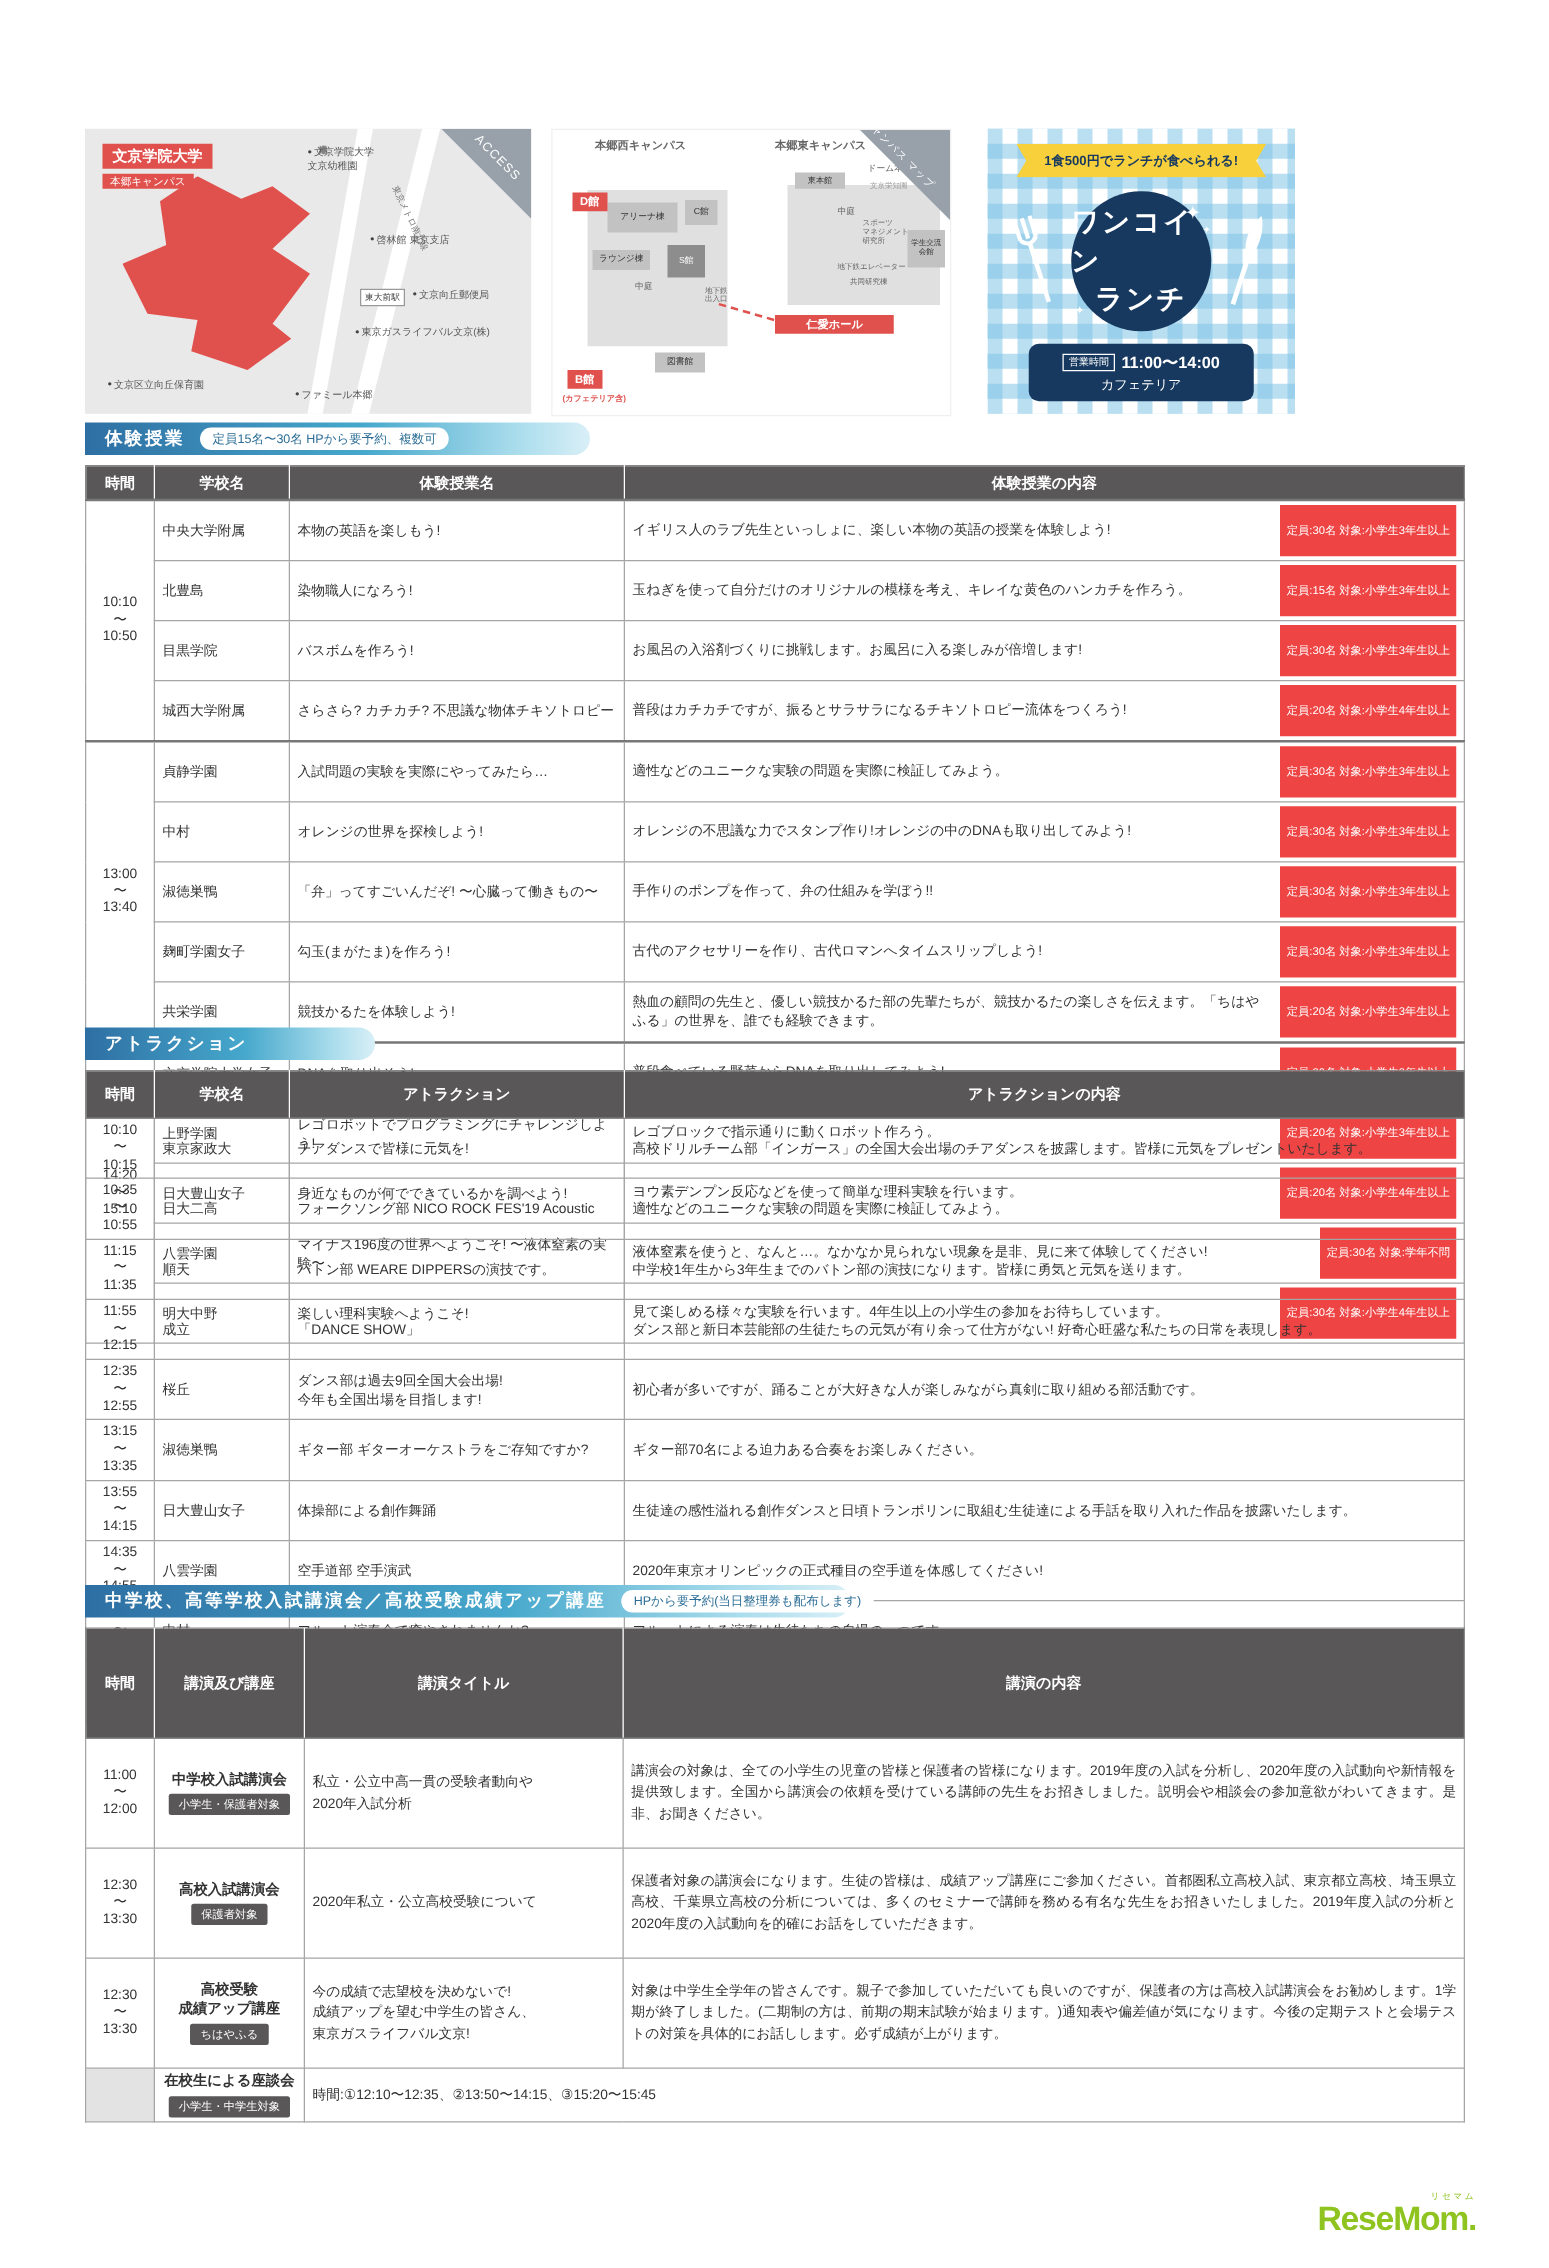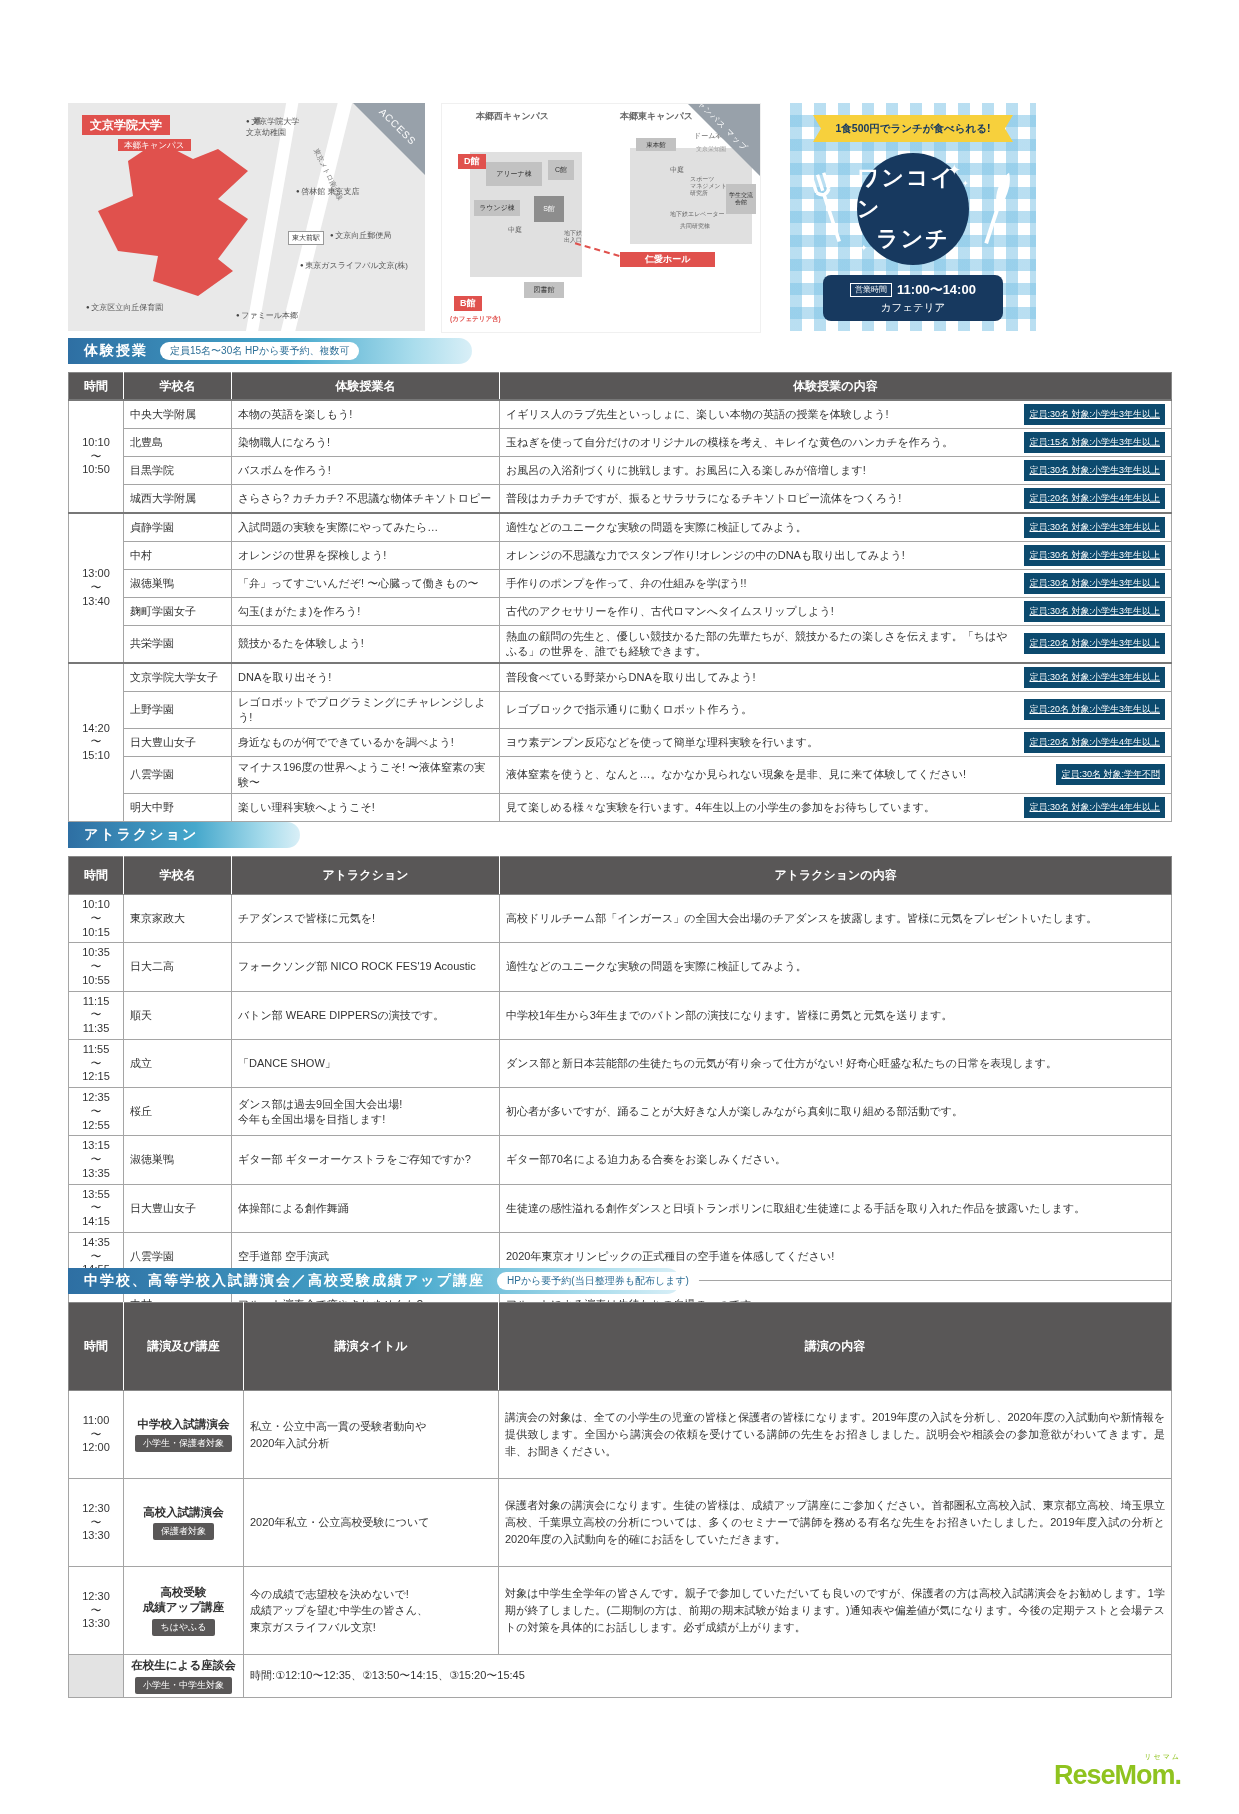--- a/index.html
+++ b/index.html
@@ -10,21 +10,21 @@
   
   .panel{position:absolute;overflow:hidden;}
   .map-access{background:#e9e9e9;}
   .map-campus{background:#fff;border:1px solid #f0f0f0;}
   .road{position:absolute;background:#fff;}
   .bldg{position:absolute;}
   .corner-tri{position:absolute;top:0;right:0;width:0;height:0;border-left:72px solid transparent;border-top:72px solid #98a1aa;}
   .corner-text{position:absolute;top:18px;right:4px;transform:rotate(45deg);color:#fff;font-size:10px;letter-spacing:1px;text-align:center;line-height:1.15;}
   .redbox{position:absolute;background:#e0514d;color:#fff;font-weight:bold;font-size:9px;padding:2px 6px;line-height:1.2;}
   .acc-title{left:14px;top:12px;font-size:12px;padding:3px 8px;}
-  .acc-sub{left:14px;top:36px;font-size:8.5px;padding:1px 6px;font-weight:normal;margin-left:36px;}
+  .acc-sub{left:14px;top:36px;font-size:8.5px;padding:1px 6px;font-weight:normal;}
   .lm{position:absolute;font-size:8px;color:#555;line-height:1.35;white-space:pre-line;}
   .lm::before{content:"● ";font-size:6px;vertical-align:1px;color:#444;}
   .vtext{position:absolute;writing-mode:vertical-rl;font-size:7px;color:#777;}
   .rot-label{position:absolute;font-size:7px;color:#777;white-space:nowrap;transform:rotate(64deg);transform-origin:left top;}
   .station{position:absolute;background:#fff;border:1px solid #999;font-size:7px;color:#444;padding:1px 3px;}
 
   .bgblock{position:absolute;background:#e0e0e0;}
   .blk{position:absolute;background:#c2c2c2;display:flex;align-items:center;justify-content:center;font-size:7px;color:#333;text-align:center;line-height:1.15;white-space:pre-line;}
   .blk.dark{background:#8d8d8d;color:#fff;}
   .tinytxt{position:absolute;font-size:6.5px;color:#666;line-height:1.2;white-space:pre-line;}
@@ -63,21 +63,21 @@
   .tbl{position:absolute;left:68px;width:1104px;border-collapse:collapse;table-layout:fixed;}
   .tbl th{background:#595757;color:#fff;font-size:12px;font-weight:bold;height:24px;border:1px solid #888;border-right:1px solid #fff;}
   .tbl th:last-child{border-right:1px solid #888;}
   .tbl td{border:1px solid #a5a5a5;font-size:11px;padding:3px 6px;vertical-align:middle;}
   .time{text-align:center;font-size:10.5px;line-height:1.25;padding:2px;color:#333;}
   .time.empty{background:#e3e3e3;}
   .school{font-size:11.5px;}
   .lesson{font-size:11px;}
   .descwrap{display:flex;align-items:center;justify-content:space-between;gap:8px;}
   .dtext{flex:1;line-height:1.35;}
-  .cap{flex:none;background:#0c4a6e;color:#fff;font-size:9px;padding:4px 5px;white-space:nowrap;text-decoration:underline;}
+  .cap{flex:none;background:#ef4444;color:#fff;font-size:9px;padding:14px 5px;white-space:nowrap;}
   #table1 tr{height:27px;}
   #table1 tr.gfirst td{border-top:2px solid #777;}
   #table2 tr{height:38px;}
   #table3 tr{height:88px;}
   #table3 tr.short{height:40px;}
   .lname{text-align:center;}
   .lntext{font-weight:bold;font-size:11.5px;line-height:1.3;}
   .target{display:inline-block;background:#595757;color:#fff;font-size:9px;padding:2px 8px;margin-top:4px;border-radius:2px;}
   .ltitle{font-size:11px;line-height:1.5;padding:4px 10px;}
   .ldesc{font-size:10.5px;line-height:1.55;padding:4px 10px;text-align:justify;}
@@ -101,21 +101,21 @@
     </svg>
     <div class="redbox acc-title">文京学院大学</div>
     <div class="redbox acc-sub">本郷キャンパス</div>
     <div class="vtext" style="left:184px;top:8px;">本郷通り</div>
     <div class="rot-label" style="left:252px;top:44px;">東京メトロ南北線</div>
     <div class="station" style="left:220px;top:128px;">東大前駅</div>
     <div class="lm" style="left:178px;top:14px;">文京学院大学
 文京幼稚園</div>
     <div class="lm" style="left:228px;top:84px;">啓林館 東京支店</div>
     <div class="lm" style="left:262px;top:128px;">文京向丘郵便局</div>
-    <div class="lm" style="left:232px;top:158px;">東京ガスライフバル文京(株)</div>
+    <div class="lm" style="left:216px;top:158px;">東京ガスライフバル文京(株)</div>
     <div class="lm" style="left:18px;top:200px;">文京区立向丘保育園</div>
     <div class="lm" style="left:168px;top:208px;">ファミール本郷</div>
     <div class="corner-tri"></div>
     <div class="corner-text">ACCESS</div>
   </div>
 
   <div class="panel map-campus" style="left:441px;top:103px;width:318px;height:228px;">
     <div class="cmp-area" style="left:34px;top:6px;">本郷西キャンパス</div>
     <div class="cmp-area" style="left:178px;top:6px;">本郷東キャンパス</div>
     <div class="bgblock" style="left:28px;top:48px;width:112px;height:125px;"></div>

